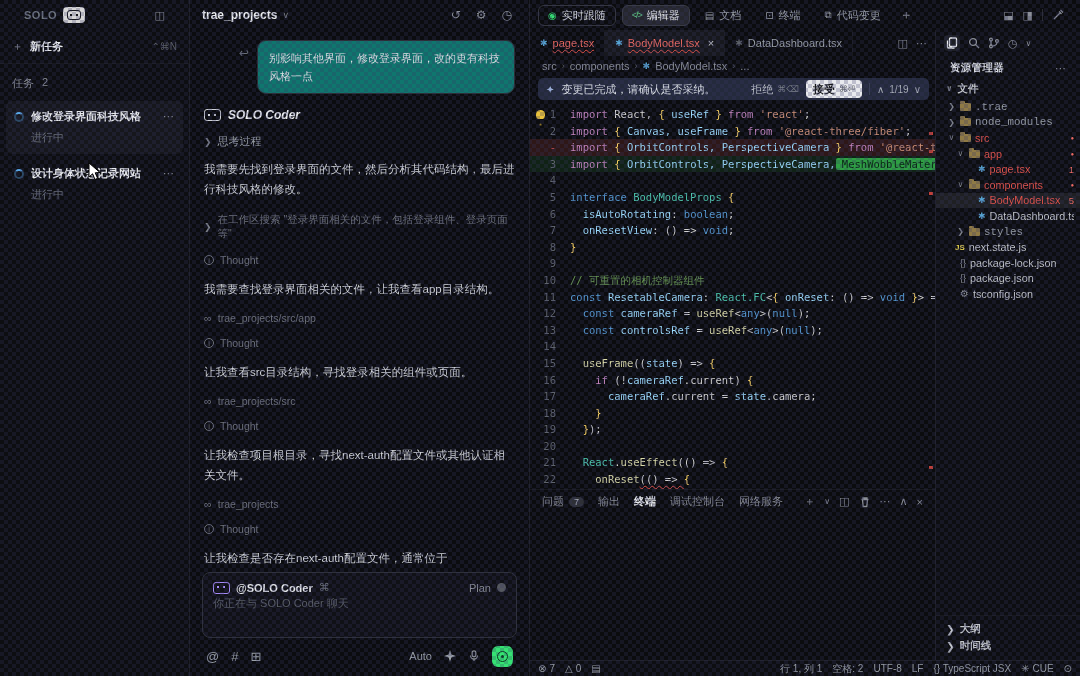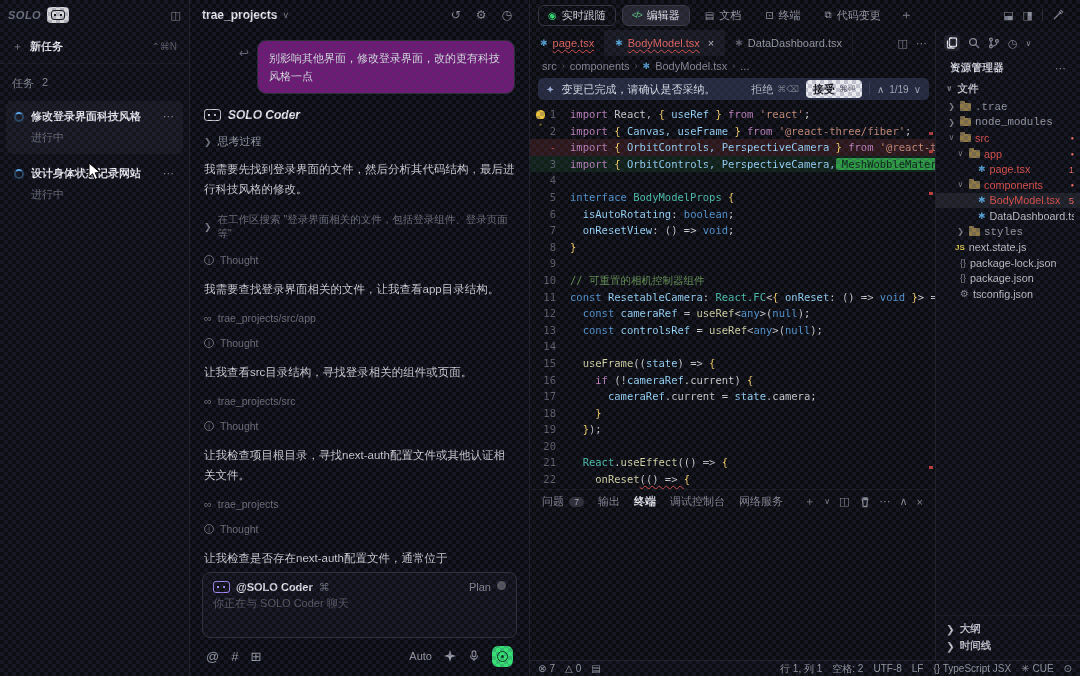--- a/index.html
+++ b/index.html
@@ -11,21 +11,21 @@
     background-image:
       repeating-conic-gradient(rgba(52,52,128,.6) 0% 25%, transparent 25% 50%),
       repeating-conic-gradient(rgba(74,74,32,.55) 0% 25%, transparent 25% 50%);
     background-position:0 0,4px 4px; background-size:8px 8px,8px 8px; }
 
   .ico { display:inline-flex; align-items:center; justify-content:center; color:#8b8f98; }
   svg.s { width:12px; height:12px; stroke:currentColor; fill:none; stroke-width:1.3; }
 
   
   #task { position:absolute; left:0; top:0; bottom:0; width:190px; background:#0d0e11; border-right:1px solid #1d1e24; }
-  .t-head { height:30px; display:flex; align-items:center; padding:0 8px; gap:6px;font-style:italic; }
+  .t-head { height:30px; display:flex; align-items:center; padding:0 24px; gap:6px; }
   .logo-badge { width:22px; height:16px; background:#d7d7d7; border-radius:4px; position:relative; }
   .logo-badge i { position:absolute; inset:3px 4px; border:1.4px solid #17181c; border-radius:3px; }
   .logo-badge i::before { content:""; position:absolute; left:2px; top:3px; width:2px; height:2px; background:#17181c; box-shadow:6px 0 #17181c; }
   .t-head .name { color:#6f7680; font-weight:bold; letter-spacing:.5px; }
   .t-head .sp { flex:1; }
   .newtask { height:34px; display:flex; align-items:center; gap:7px; padding:0 12px; border-bottom:1px solid #17181c; }
   .newtask b { color:#e8eaee; font-weight:bold; }
   .newtask .sc { margin-left:auto; color:#5c6068; font-size:10px; }
   .t-section { display:flex; gap:8px; padding:12px 12px 6px; color:#8b8f98; }
   .task-card { margin:4px 6px; padding:8px 8px 9px; border-radius:6px; }
@@ -39,34 +39,34 @@
 
   
   #chat { position:absolute; left:190px; top:0; bottom:0; width:340px; background:#0b0c0f; border-right:1px solid #1d1e24; display:flex; flex-direction:column; }
   .c-head { height:30px; display:flex; align-items:center; padding:0 12px; gap:5px; flex:none; }
   .c-head .proj { color:#eceef2; font-weight:bold; font-size:12px; }
   .c-head .sp { flex:1; }
   .c-head .hic { font-size:12px; color:#8b8f98; padding:0 5px; }
   .c-body { flex:1; overflow:hidden; padding:6px 14px 0; }
   .bubble-row { display:flex; justify-content:flex-end; align-items:flex-start; gap:8px; margin:4px 0 14px; }
   .undo { color:#6b707a; font-size:12px; margin-top:6px; }
-  .bubble { max-width:258px; background:#701a75; border:1px solid #2c2d33; border-radius:9px; padding:8px 11px; color:#dfe1e6; line-height:1.65; }
+  .bubble { max-width:258px; background:#0f766e; border:1px solid #2c2d33; border-radius:9px; padding:8px 11px; color:#dfe1e6; line-height:1.65; }
   .agent-row { display:flex; align-items:center; gap:7px; margin:10px 0 12px;font-style:italic; }
   .robot { width:17px; height:12px; border:1.3px solid #cfd2d8; border-radius:3px; position:relative; flex:none; }
   .robot::before { content:""; position:absolute; left:3px; top:3.5px; width:2px; height:2px; background:#cfd2d8; box-shadow:6px 0 #cfd2d8; }
   .robot.violet { border-color:#a78bfa; } .robot.violet::before { background:#a78bfa; box-shadow:6px 0 #a78bfa; }
   .agent-name { color:#eceef2; font-weight:bold; font-size:12px; }
   .think-row { display:flex; align-items:center; gap:6px; color:#9aa0a8; margin:4px 0 10px; }
   .chev { color:#7d818a; font-size:9px; }
   .blk-para { color:#d3d6db; line-height:1.75; font-size:11.5px; margin:8px 0 12px; }
   .blk-tool, .blk-thought, .blk-link { display:flex; align-items:center; gap:6px; color:#70747d; font-size:10.5px; margin:13px 0; }
   .ci { width:10px; height:10px; border:1px solid #70747d; border-radius:50%; font-size:7.5px; line-height:9px; text-align:center; flex:none; font-style:normal; }
   .blk-link .lk { font-size:11px; }
   .c-input { flex:none; margin:8px 12px 4px; border:1px solid #2e3038; border-radius:8px; background:#101116; padding:8px 10px 26px; }
-  .ci-top { display:flex; gap:6px; }
+  .ci-top { display:flex; align-items:center; gap:6px; }
   .ci-top .mention { color:#e3e5ea; font-weight:bold; }
   .ci-top .cmd { color:#6b707a; }
   .ci-top .sp { flex:1; }
   .ci-top .plan { color:#8b8f98; }
   .tog { width:9px; height:9px; border-radius:50%; background:#55585f; }
   .placeholder { color:#5b5f67; margin-top:2px; }
   .c-tools { flex:none; height:34px; display:flex; align-items:center; gap:12px; padding:0 16px 6px; }
   .c-tools .tl { color:#9aa0a8; font-size:13px; }
   .c-tools .sp { flex:1; }
   .auto { color:#9aa0a8; }

